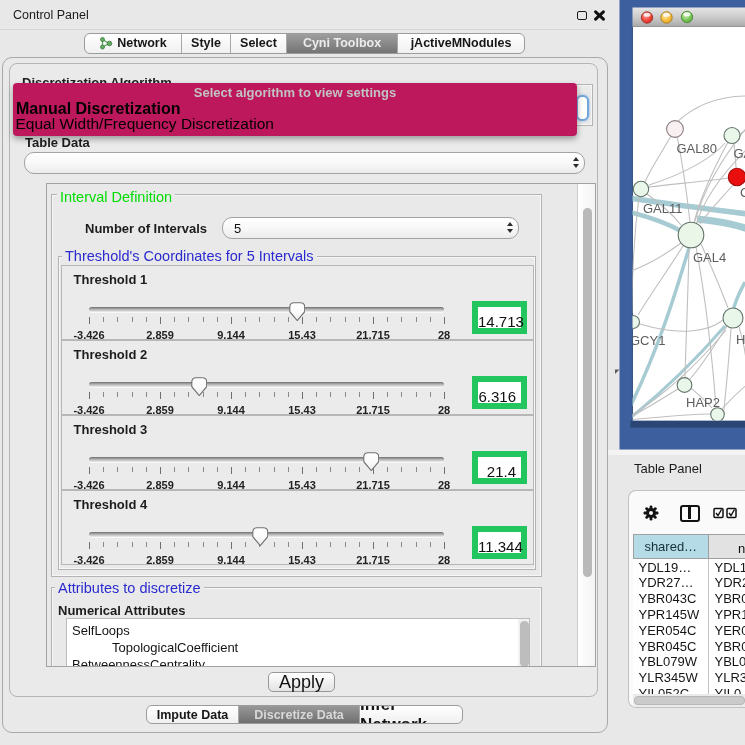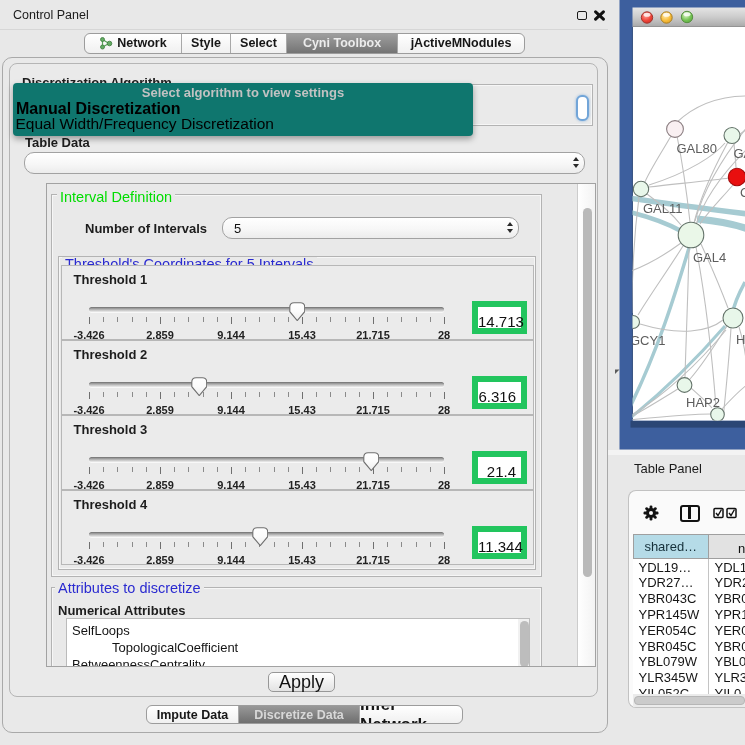--- a/index.html
+++ b/index.html
@@ -73,21 +73,21 @@
 <div class="abs b12" style="left:85px; top:221px;">Number of Intervals</div>
 <div class="abs combo" style="left:222px; top:217px; width:297px; height:22px;">
   <div style="position:absolute; left:11px; top:3px; font-size:13px; color:#111;">5</div>
   <div class="arrows" style="left:283px; top:4px;">
       <div class="up"></div>
       <div class="dn"></div>
     </div>
 </div>
 
 <div class="abs etched" style="left:58px; top:256px; width:478px; height:314px;"></div>
-<div class="gtitle" style="left:62px; top:249px; color:#2a2ad0;margin-top:8px;">Threshold's Coordinates for 5 Intervals</div>
+<div class="gtitle" style="left:62px; top:249px; color:#2a2ad0;">Threshold's Coordinates for 5 Intervals</div>
 
 <div class="thb" style="left:60.5px; top:265px;">
     <div style="position:absolute; left:12px; top:6px;" class="b12">Threshold 1</div>
     <div class="groove" style="left:27.5px; top:41px; width:355px;"></div>
     <div class="tickminor" style="left:27.5px; top:51px; width:356px;"></div>
     <div class="tickmajor" style="left:27.5px; top:51px; width:356px;"></div>
     <div class="ticklab" style="left:27.5px; top:63px;">-3.426</div>
     <div class="ticklab" style="left:98.5px; top:63px;">2.859</div>
     <div class="ticklab" style="left:169.5px; top:63px;">9.144</div>
     <div class="ticklab" style="left:240.5px; top:63px;">15.43</div>
@@ -187,21 +187,21 @@
 </div>
 
 <div class="abs" style="left:268px; top:672px; width:67px; height:19.5px; border:1px solid #979797; border-radius:5px; background:linear-gradient(180deg,#ffffff,#eeeeee 60%,#e3e3e3); text-align:center; font-size:18px; color:#111; line-height:18px;">Apply</div>
 
 <div class="abs" style="left:146px; top:705px; width:317px; height:19px; border:1px solid #9c9c9c; border-radius:6px; background:linear-gradient(180deg,#ffffff,#f0f0f0); display:flex; overflow:hidden;">
   <div style="width:92px; display:flex; align-items:center; justify-content:center; border-right:1px solid #a8a8a8; font-size:12.5px; font-weight:600; color:#161616;">Impute Data</div>
   <div style="width:120px; display:flex; align-items:center; justify-content:center; background:linear-gradient(180deg,#989898,#6f6f6f); font-size:12.5px; font-weight:600; color:#d8d8d8;">Discretize Data</div>
   <div style="flex:1; display:flex; align-items:center; justify-content:center; border-left:1px solid #a8a8a8; font-size:17px; font-weight:600; color:#161616;">Infer Network</div>
 </div>
 
-<div class="abs" style="left:13px; top:83px; width:460px; height:53px; background:#0f766e; border-radius:4px; box-shadow:0 3px 6px rgba(0,0,0,0.35); z-index:50;">
+<div class="abs" style="left:13px; top:83px; width:564px; height:53px; background:#be185d; border-radius:4px; box-shadow:0 3px 6px rgba(0,0,0,0.35); z-index:50;">
   <div style="position:absolute; left:0; top:2px; width:100%; text-align:center; font-size:13px; font-weight:600; color:#c2c2c2;">Select algorithm to view settings</div>
   <div style="position:absolute; left:3px; top:17px; font-size:16px; font-weight:bold; color:#000;">Manual Discretization</div>
   <div style="position:absolute; left:2.5px; top:31.5px; font-size:15.5px; color:#000;">Equal Width/Frequency Discretization</div>
 </div>
 
 <svg class="abs" style="left:614px; top:369px;" width="7" height="7" viewBox="0 0 7 7">
     <path d="M5.5,0.5 L5.5,5 L1,5 Z" fill="#5b5b5b" transform="rotate(180 3.25 2.75)"></path>
   </svg>
 
 <svg class="abs" style="left:618px; top:0px;" width="127" height="455" viewBox="618 0 127 455">

